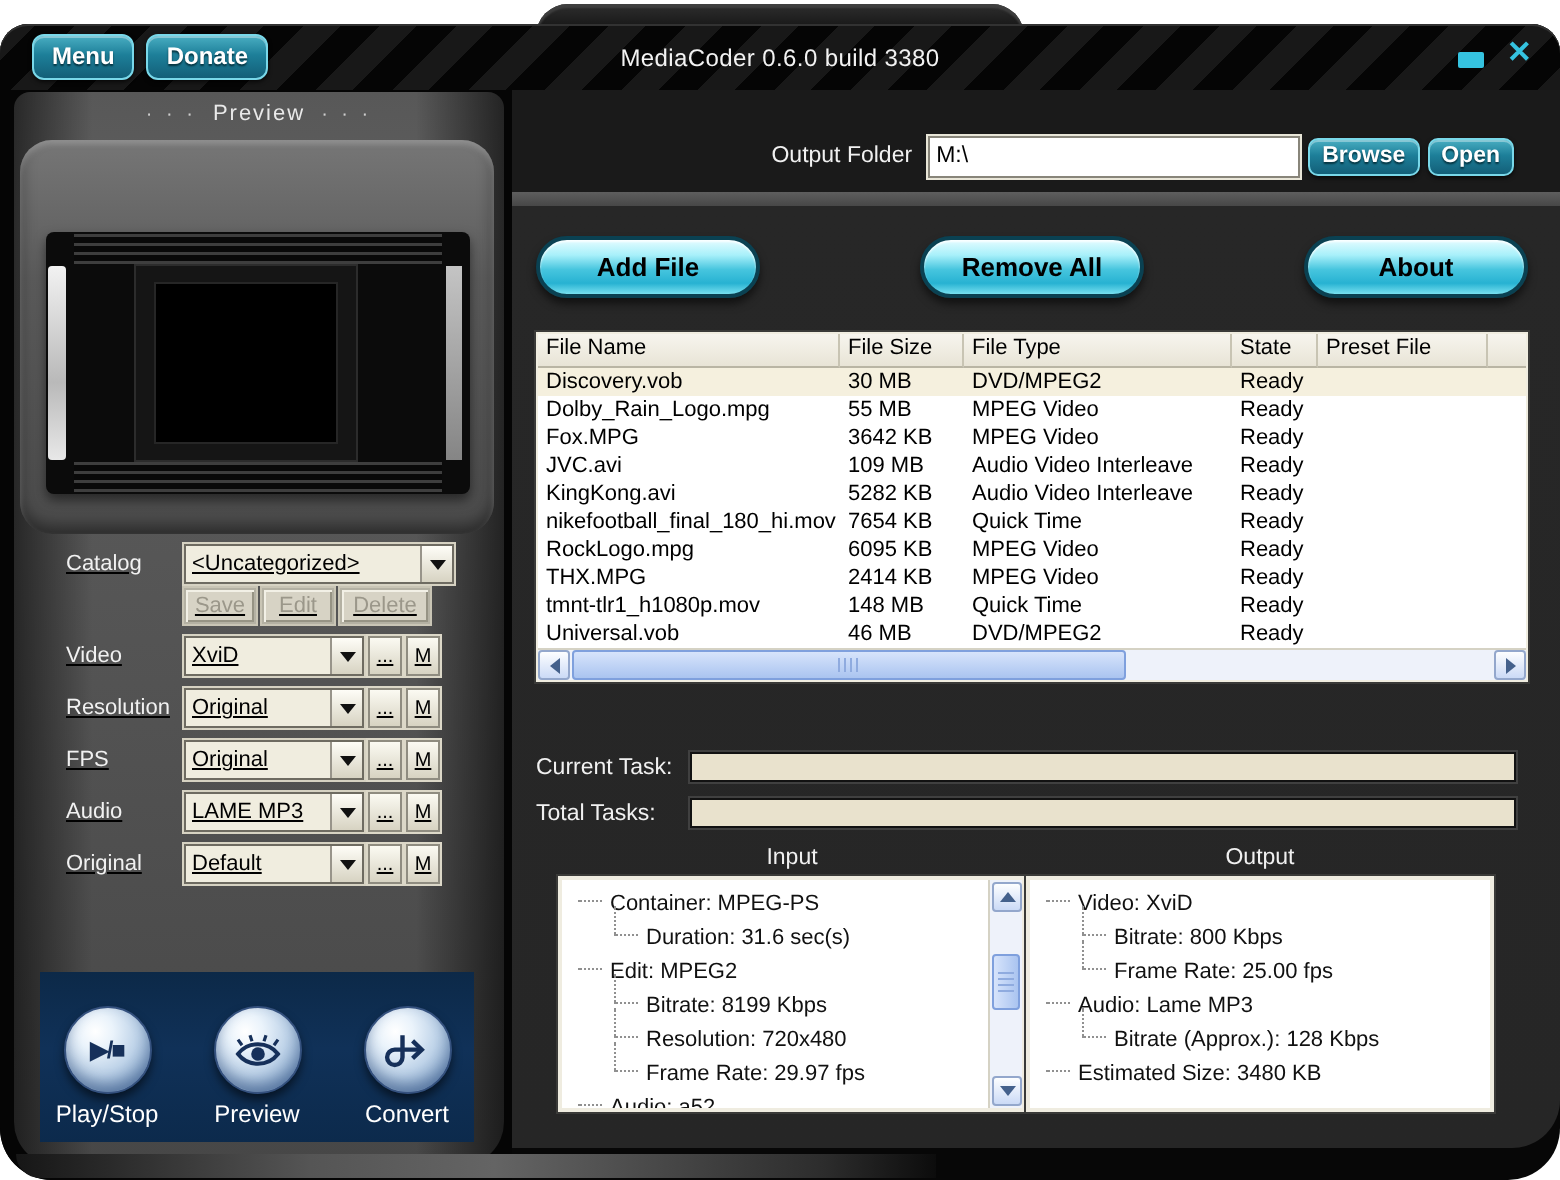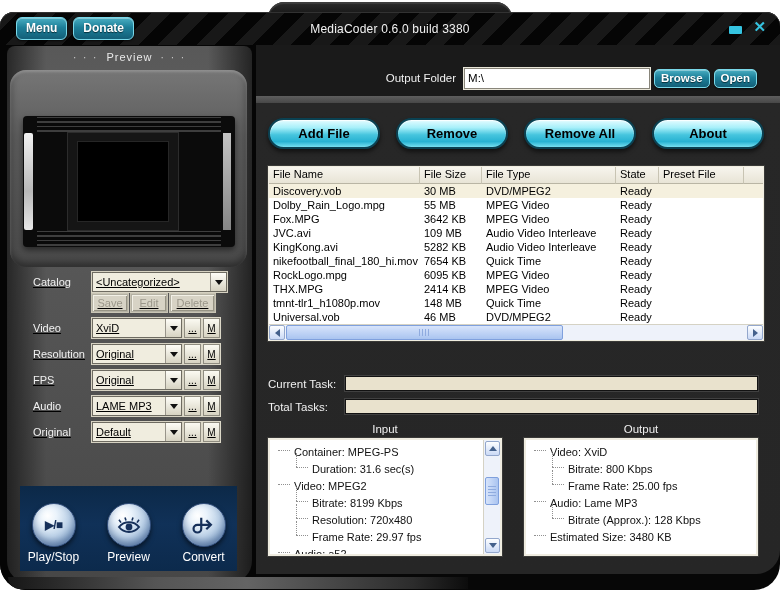--- a/index.html
+++ b/index.html
@@ -111,21 +111,21 @@
   .tri-left  { border:4px solid transparent; border-left:none;  border-right:5px solid #44618c; }
   .tri-right { border:4px solid transparent; border-right:none; border-left:5px solid #44618c; }
   .tri-up    { border:4px solid transparent; border-top:none;   border-bottom:5px solid #44618c; }
   .tri-down  { border:4px solid transparent; border-bottom:none;border-top:5px solid #44618c; }
 
   .task-row { position:absolute; left:268px; width:490px; height:15px; display:flex; align-items:center; }
   .task-row.current { top:376px; } .task-row.total { top:399px; }
   .task-label { flex:0 0 77px; color:#f0f0f0; font-size:11.5px; }
   .task-bar { flex:1; height:15px; background:#e9e2cd; border:1px solid #121212; box-shadow:0 0 0 1px #404040; }
 
-  .io-wrap { position:absolute; left:268px; top:423px; width:490px; display:flex; justify-content:space-between; }
+  .io-wrap { position:absolute; left:268px; top:423px; width:490px; display:flex; justify-content:center; }
   .io-col { width:234px; }
   .io-title { text-align:center; color:#f0f0f0; font-size:11.5px; height:14px; margin-bottom:1px; }
   .io-box { position:relative; height:118px; background:#fff; border:2px solid #efece0; box-shadow:0 0 0 1px #3a3a38; overflow:hidden; }
   .tree { padding-top:2px; }
   .tree-row { position:relative; height:17px; line-height:17px; padding-left:24px; }
   .tree-row[data-level="1"] { padding-left:42px; }
   .tree-row::before { content:""; position:absolute; left:8px; top:8px; width:12px; border-top:1px dotted #909090; }
   .tree-row[data-level="1"]::before { left:26px; }
   .tree-row[data-level="1"]::after { content:""; position:absolute; left:26px; top:-6px; height:14px; border-left:1px dotted #909090; }
   .tree-text { font-size:11px; color:#111; white-space:nowrap; }
@@ -291,21 +291,20 @@
     <span class="out-label">Output Folder</span>
     <input class="out-input" value="M:\" style="">
     <button class="teal-btn small">Browse</button>
     <button class="teal-btn small">Open</button>
   </div>
 
   <div class="divider"></div>
 
   <div class="pills">
     <button class="pill">Add File</button>
-    <button class="pill">Remove</button>
     <button class="pill">Remove All</button>
     <button class="pill">About</button>
   </div>
 
   <div class="file-table">
     <div class="t-header">
       <span class="th">File Name</span>
       <span class="th">File Size</span>
       <span class="th">File Type</span>
       <span class="th">State</span>
@@ -437,21 +436,21 @@
 
             <div class="tree-row" data-level="0">
               <span class="tree-text">Container: MPEG-PS</span>
             </div>
 
             <div class="tree-row" data-level="1">
               <span class="tree-text">Duration: 31.6 sec(s)</span>
             </div>
 
             <div class="tree-row" data-level="0">
-              <span class="tree-text">Video: MPEG2</span>
+              <span class="tree-text">Edit: MPEG2</span>
             </div>
 
             <div class="tree-row" data-level="1">
               <span class="tree-text">Bitrate: 8199 Kbps</span>
             </div>
 
             <div class="tree-row" data-level="1">
               <span class="tree-text">Resolution: 720x480</span>
             </div>
 

